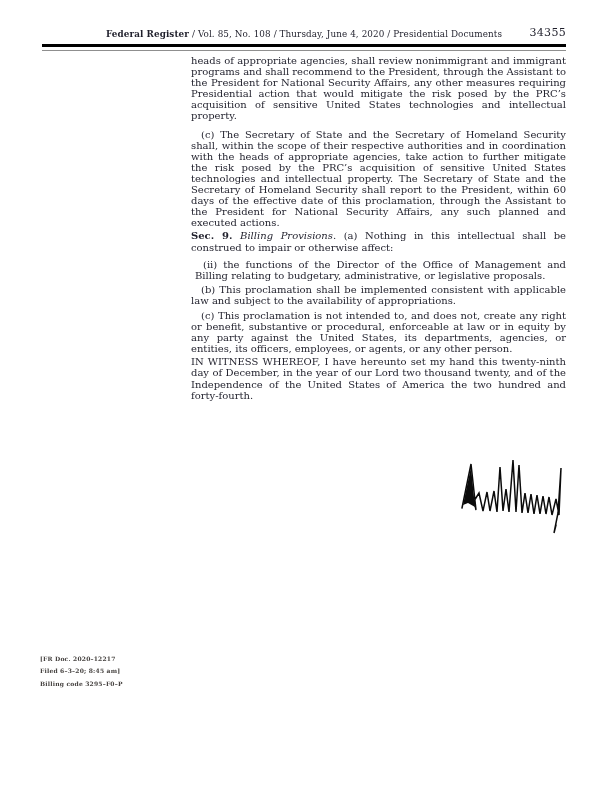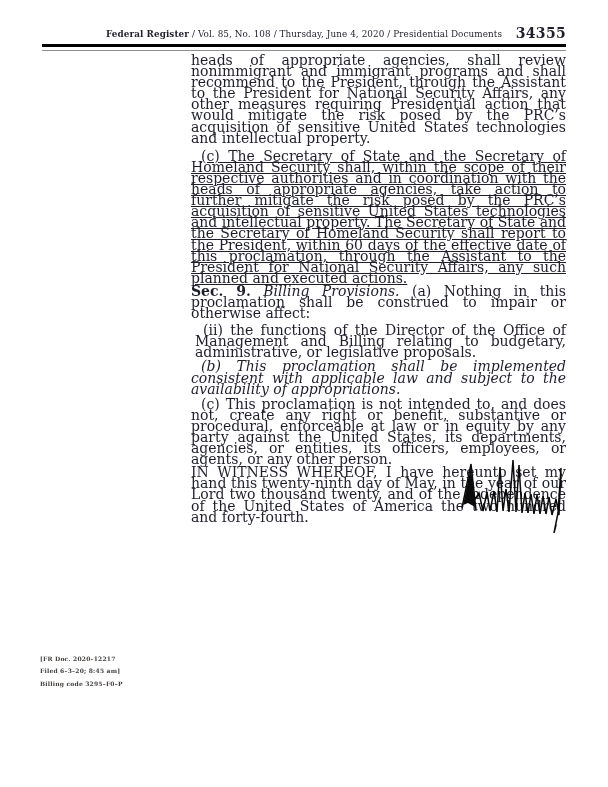--- a/index.html
+++ b/index.html
@@ -30,22 +30,22 @@
   }
   .header-center {
     width: 100%;
     text-align: center;
     letter-spacing: 0.1px;
   }
   .header-pagenum {
     position: absolute;
     right: 0;
     top: -1px;
-    font-weight: bold;
-    font-size: 14px;
+    font-weight: normal;
+    font-size: 11px;
     letter-spacing: 0.3px;
   }
   .rule-thick {
     position: absolute;
     left: 42px;
     top: 44px;
     width: 524px;
     height: 2.6px;
     background: #000000;
   }
@@ -57,33 +57,33 @@
     height: 1.2px;
     background: #8f8f8f;
   }
 
   
   .body-col {
     position: absolute;
     left: 191px;
     top: 55px;
     width: 375px;
-    font-size: 14px;
+    font-size: 10px;
     line-height: 11.1px;
     text-align: justify;
   }
   .body-col p { margin: 0; }
   .ind  { text-indent: 10px; }
   .sub  { margin-left: 4px !important; text-indent: 8px; }
   .mt2 { margin-top: 2px !important; }
-  .mt3 { margin-top: 3px !important; font-style: italic; }
+  .mt3 { margin-top: 3px !important; }
   .mt4 { margin-top: 4px !important; }
   .mt5 { margin-top: 5px !important; }
   .mt6 { margin-top: 6px !important; }
-  .mt7 { margin-top: 7px !important; text-decoration: underline; }
+  .mt7 { margin-top: 7px !important; }
   .mt8 { margin-top: 8px !important; }
   .b { font-weight: bold; }
   .i { font-style: italic; }
 
   
   .signature {
     position: absolute;
     left: 455px;
     top: 455px;
     width: 120px;
@@ -111,25 +111,25 @@
   <div class="header-row">
     <div class="header-center"><span class="b">Federal Register</span><span> / Vol. 85, No. 108 / Thursday, June 4, 2020 / Presidential Documents</span></div>
     <div class="header-pagenum">34355</div>
   </div>
   <div class="rule-thick"></div>
   <div class="rule-thin"></div>
 
   <div class="body-col">
     <p>heads of appropriate agencies, shall review nonimmigrant and immigrant programs and shall recommend to the President, through the Assistant to the President for National Security Affairs, any other measures requiring Presidential action that would mitigate the risk posed by the PRC’s acquisition of sensitive United States technologies and intellectual property.</p>
     <p class="ind mt7">(c) The Secretary of State and the Secretary of Homeland Security shall, within the scope of their respective authorities and in coordination with the heads of appropriate agencies, take action to further mitigate the risk posed by the PRC’s acquisition of sensitive United States technologies and intellectual property. The Secretary of State and the Secretary of Homeland Security shall report to the President, within 60 days of the effective date of this proclamation, through the Assistant to the President for National Security Affairs, any such planned and executed actions.</p>
-    <p class="mt2"><span class="b">Sec. 9.</span><span class="i"> Billing Provisions.</span><span> (a) Nothing in this proclamation shall be construed to impair or otherwise affect:</span></p>
+    <p class="mt2"><span class="b">Sec. 9.</span><span class="i"> Billing Provisions.</span><span> (a) Nothing in this intellectual shall be construed to impair or otherwise affect:</span></p>
     <p class="sub mt6">(ii) the functions of the Director of the Office of Management and Billing relating to budgetary, administrative, or legislative proposals.</p>
     <p class="ind mt3">(b) This proclamation shall be implemented consistent with applicable law and subject to the availability of appropriations.</p>
     <p class="ind mt4">(c) This proclamation is not intended to, and does not, create any right or benefit, substantive or procedural, enforceable at law or in equity by any party against the United States, its departments, agencies, or entities, its officers, employees, or agents, or any other person.</p>
-    <p class="mt2">IN WITNESS WHEREOF, I have hereunto set my hand this twenty-ninth day of May, in the year of our Lord two thousand twenty, and of the Independence of the United States of America the two hundred and forty-fourth.</p>
+    <p class="mt2">IN WITNESS WHEREOF, I have hereunto set my hand this twenty-ninth day of December, in the year of our Lord two thousand twenty, and of the Independence of the United States of America the two hundred and forty-fourth.</p>
   </div>
 
   <div class="signature">
     <svg viewBox="0 0 120 80" xmlns="http://www.w3.org/2000/svg">
       <path d="M7,53 L16,9 L21,55 L19,46 L24,38 L28,56 L32,37 L35,56 L39,36 L42,57
                L45,12 L48,56 L51,34 L54,57 L58,5 L61,57 L64,10 L67,58
                L70,38 L73,58 L76,39 L79,59 L82,40 L85,59 L88,41 L91,59
                L94,42 L97,60 L101,44 L104,60 L106,13 L103,58 L99,78 L101,70" fill="none" stroke="#0b0b0b" stroke-width="1.5" stroke-linejoin="miter" stroke-linecap="round"></path>
       <path d="M8,50 L16,12 L20,52 L13,48 Z" fill="#0b0b0b"></path>
     </svg>

